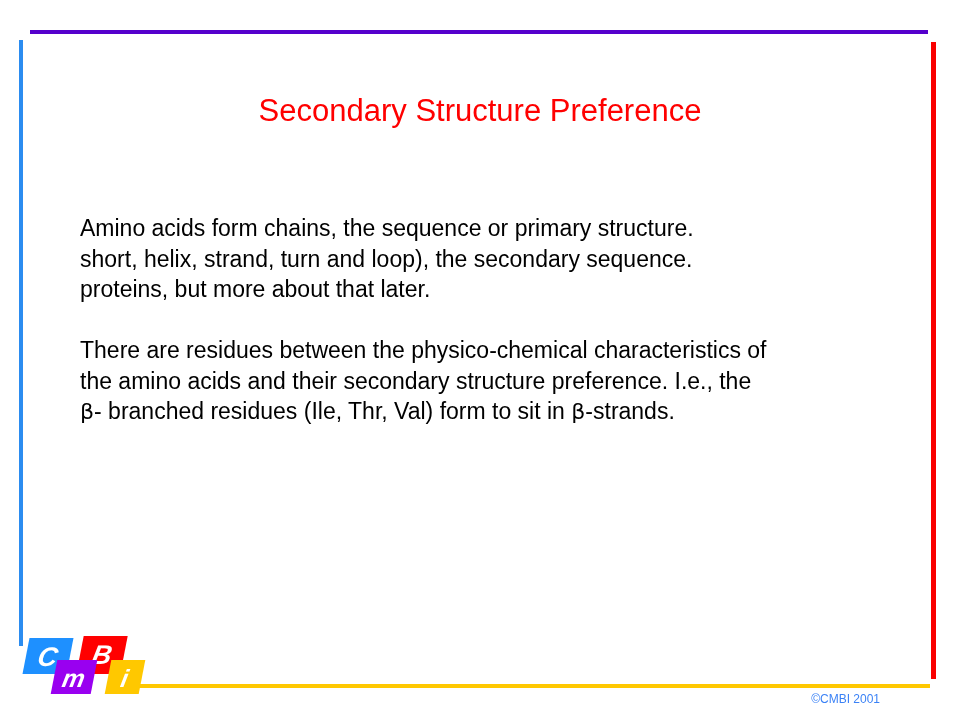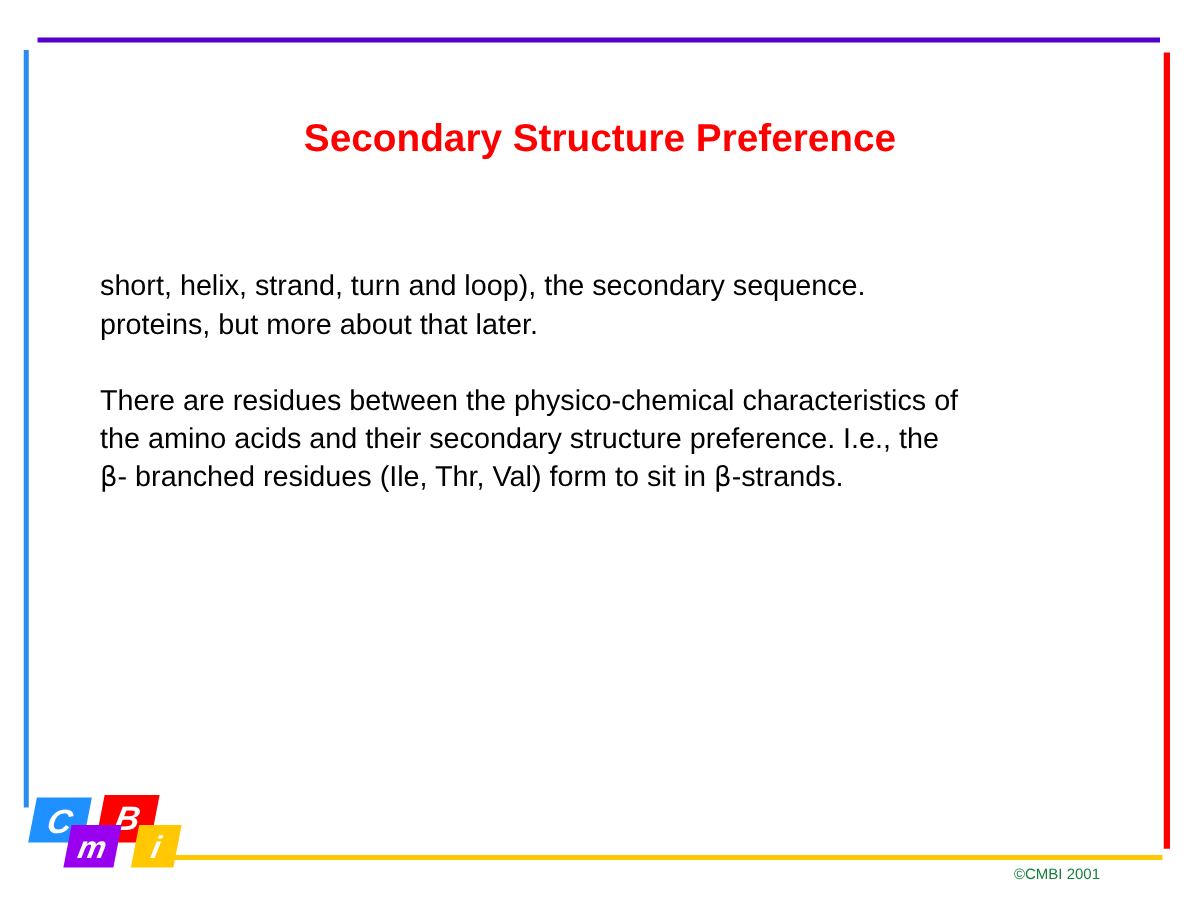--- a/index.html
+++ b/index.html
@@ -56,21 +56,21 @@
 
   
   .slide-title {
     position: absolute;
     left: 0;
     top: 93px;
     width: 960px;
     text-align: center;
     color: #ff0000;
     font-size: 31px;
-    font-weight: bold;
+    font-weight: normal;
     letter-spacing: 0px;
     white-space: nowrap;
   }
 
   
   .body-block {
     position: absolute;
     left: 80px;
     top: 213px;
     width: 820px;
@@ -147,40 +147,41 @@
     z-index: 4;
   }
 
   
   .copyright {
     position: absolute;
     left: 700px;
     top: 692px;
     width: 180px;
     text-align: right;
-    color: #15803d;
+    color: #3b82f6;
     font-size: 12px;
     white-space: nowrap;
   }
 </style>
 </head>
 <body>
 
 <div id="slide">
 
   <div class="rule-top"></div>
   <div class="rule-left"></div>
   <div class="rule-right"></div>
   <div class="rule-bottom"></div>
 
   <div class="slide-title">Secondary Structure Preference</div>
 
   <div class="body-block">
 
     <div class="para">
+      <span class="line">Amino acids form chains, the sequence or primary structure.</span>
       <span class="line">short, helix, strand, turn and loop), the secondary sequence.</span>
       <span class="line">proteins, but more about that later.</span>
     </div>
 
     <div class="para">
       <span class="line">There are residues between the physico-chemical characteristics of</span>
       <span class="line">the amino acids and their secondary structure preference. I.e., the</span>
       <span class="line"><span class="greek">β</span><span>- branched residues (Ile, Thr, Val) form to sit in </span><span class="greek">β</span><span>-strands.</span></span>
     </div>
 

